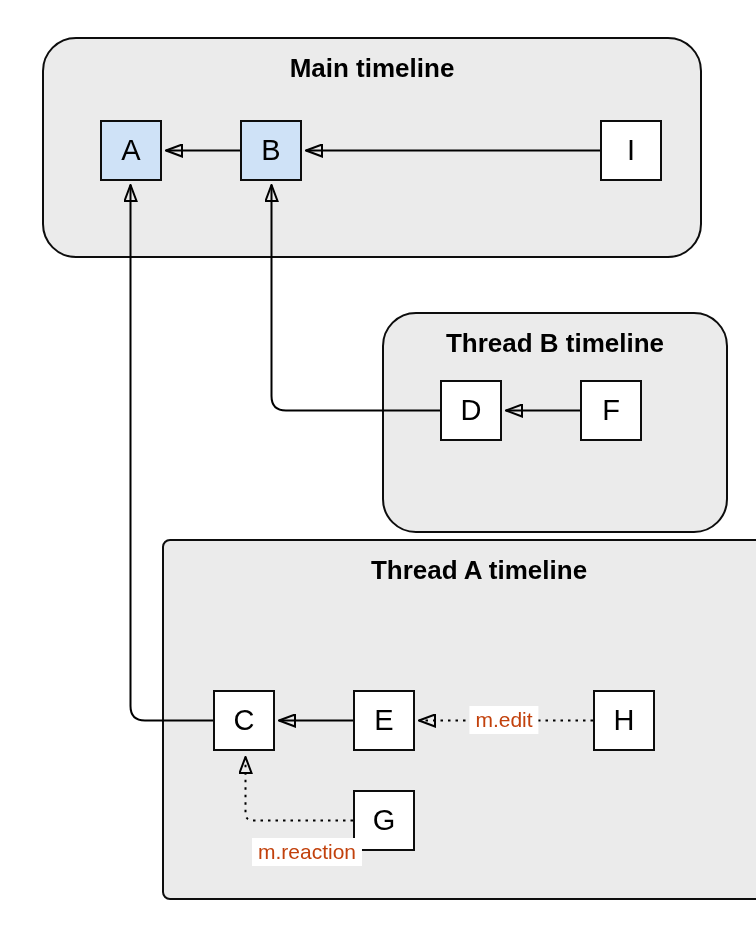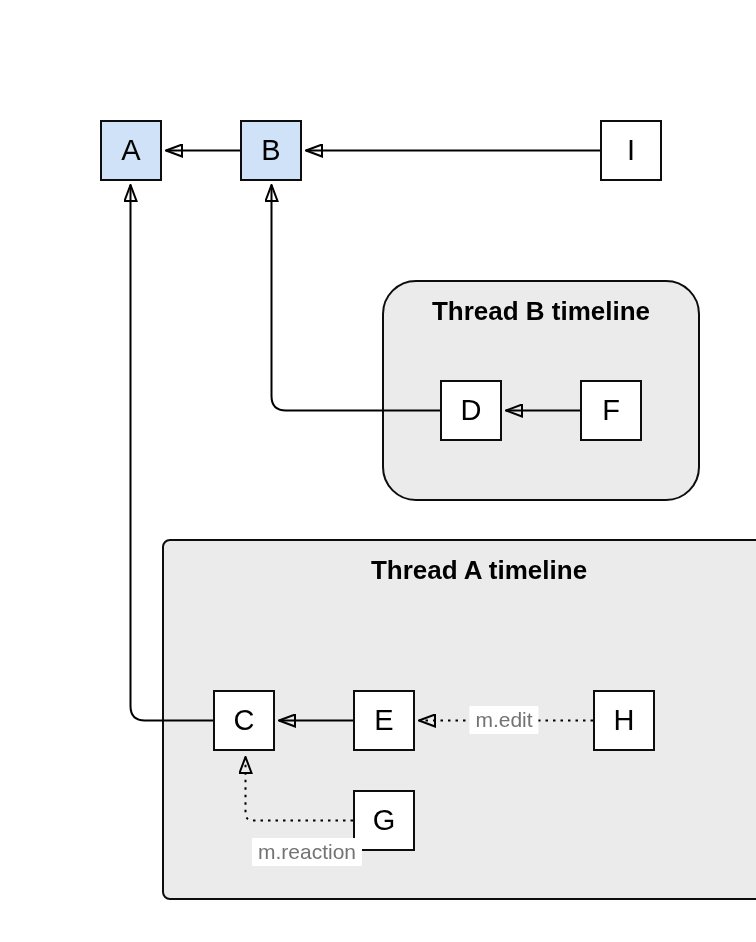--- a/index.html
+++ b/index.html
@@ -44,32 +44,35 @@
     z-index:2;
   }
   .edges path{fill:none;stroke:#000000;stroke-width:2;}
   .edges path.dotted{stroke-dasharray:2.5 5;}
   .edge-label{
     position:absolute;
     transform:translate(-50%,-50%);
     background:#ffffff;
     padding:2px 6px;
     font-size:21px;
-    color:#737373;
+    color:#c2410c;
     white-space:nowrap;
     z-index:4;
   }
 </style>
 </head>
 <body>
 
 <div class="canvas">
 
+  <div class="container" style="left:42px;top:37px;width:660px;height:221px;">
+    <div class="ctitle">Main timeline</div>
+  </div>
 
-  <div class="container" style="left:382px;top:280px;width:318px;height:221px;">
+  <div class="container" style="left:382px;top:312px;width:346px;height:221px;">
     <div class="ctitle">Thread B timeline</div>
   </div>
 
   <div class="container" style="left:162px;top:539px;width:634px;height:361px;border-radius:8px;">
     <div class="ctitle">Thread A timeline</div>
   </div>
 
   <svg class="edges" width="756" height="942" viewBox="0 0 756 942">
     <defs>
       <marker id="arr" markerUnits="userSpaceOnUse" markerWidth="18" markerHeight="14" refX="17" refY="7" orient="auto">

